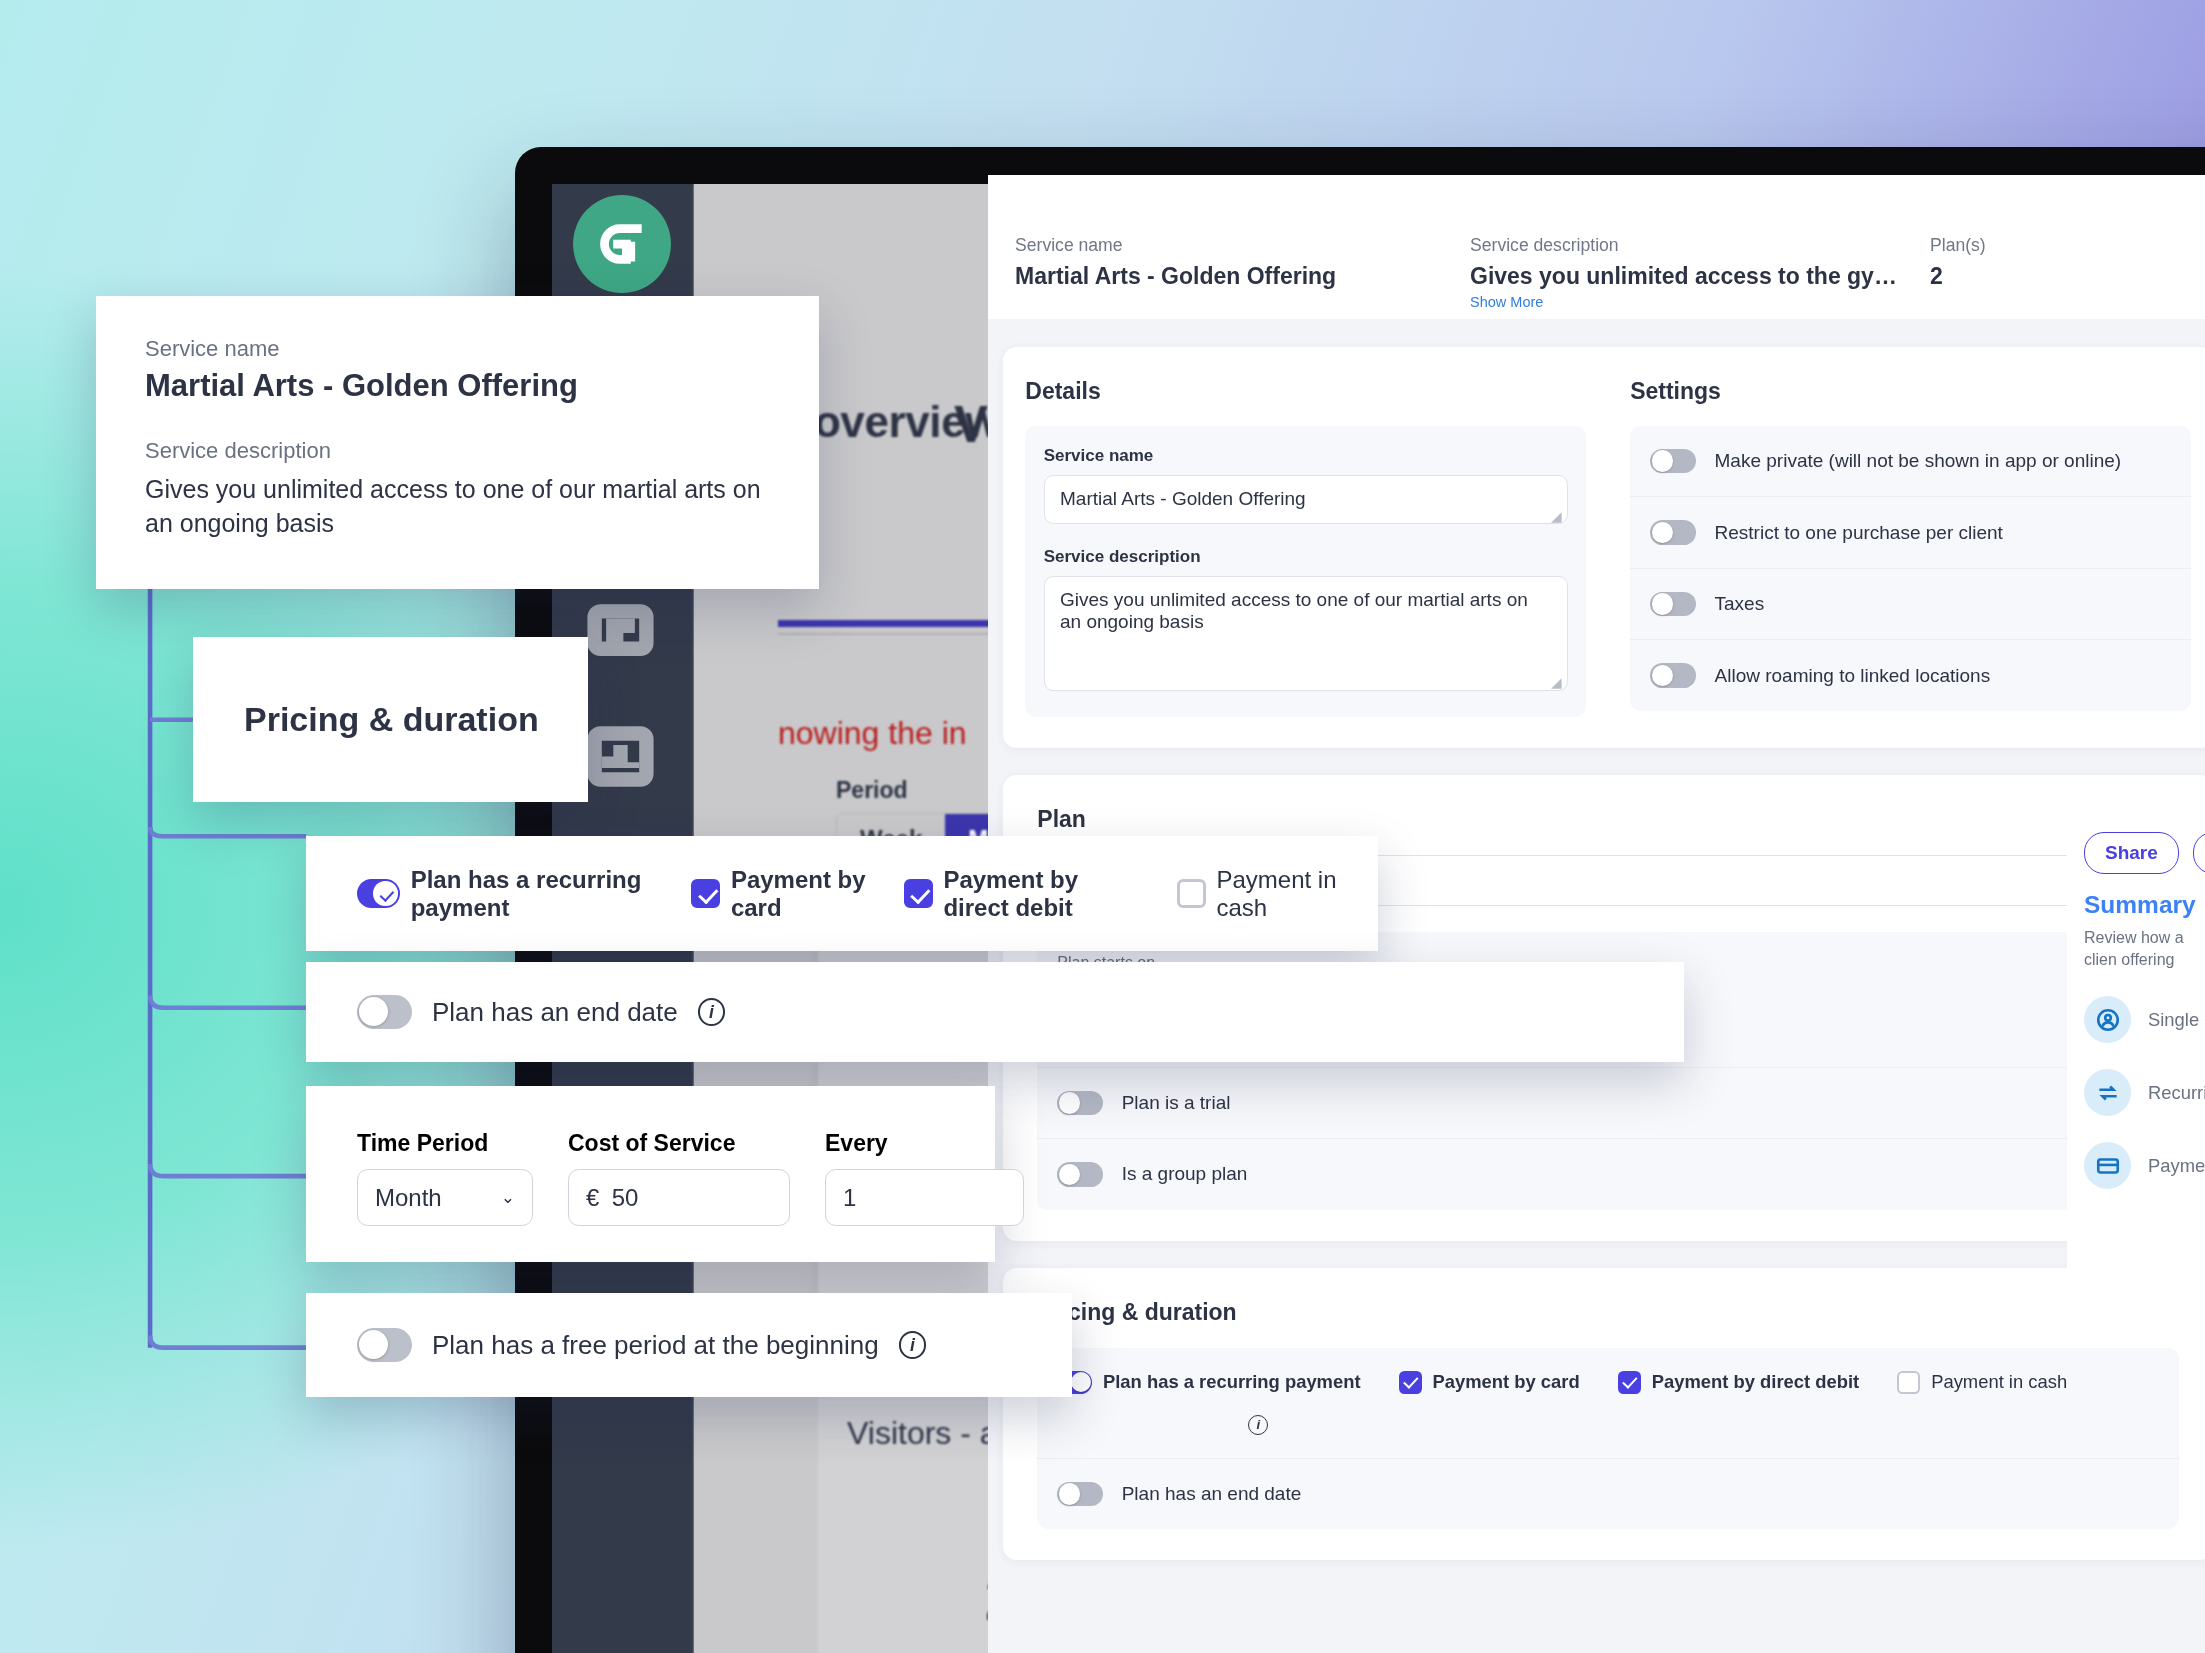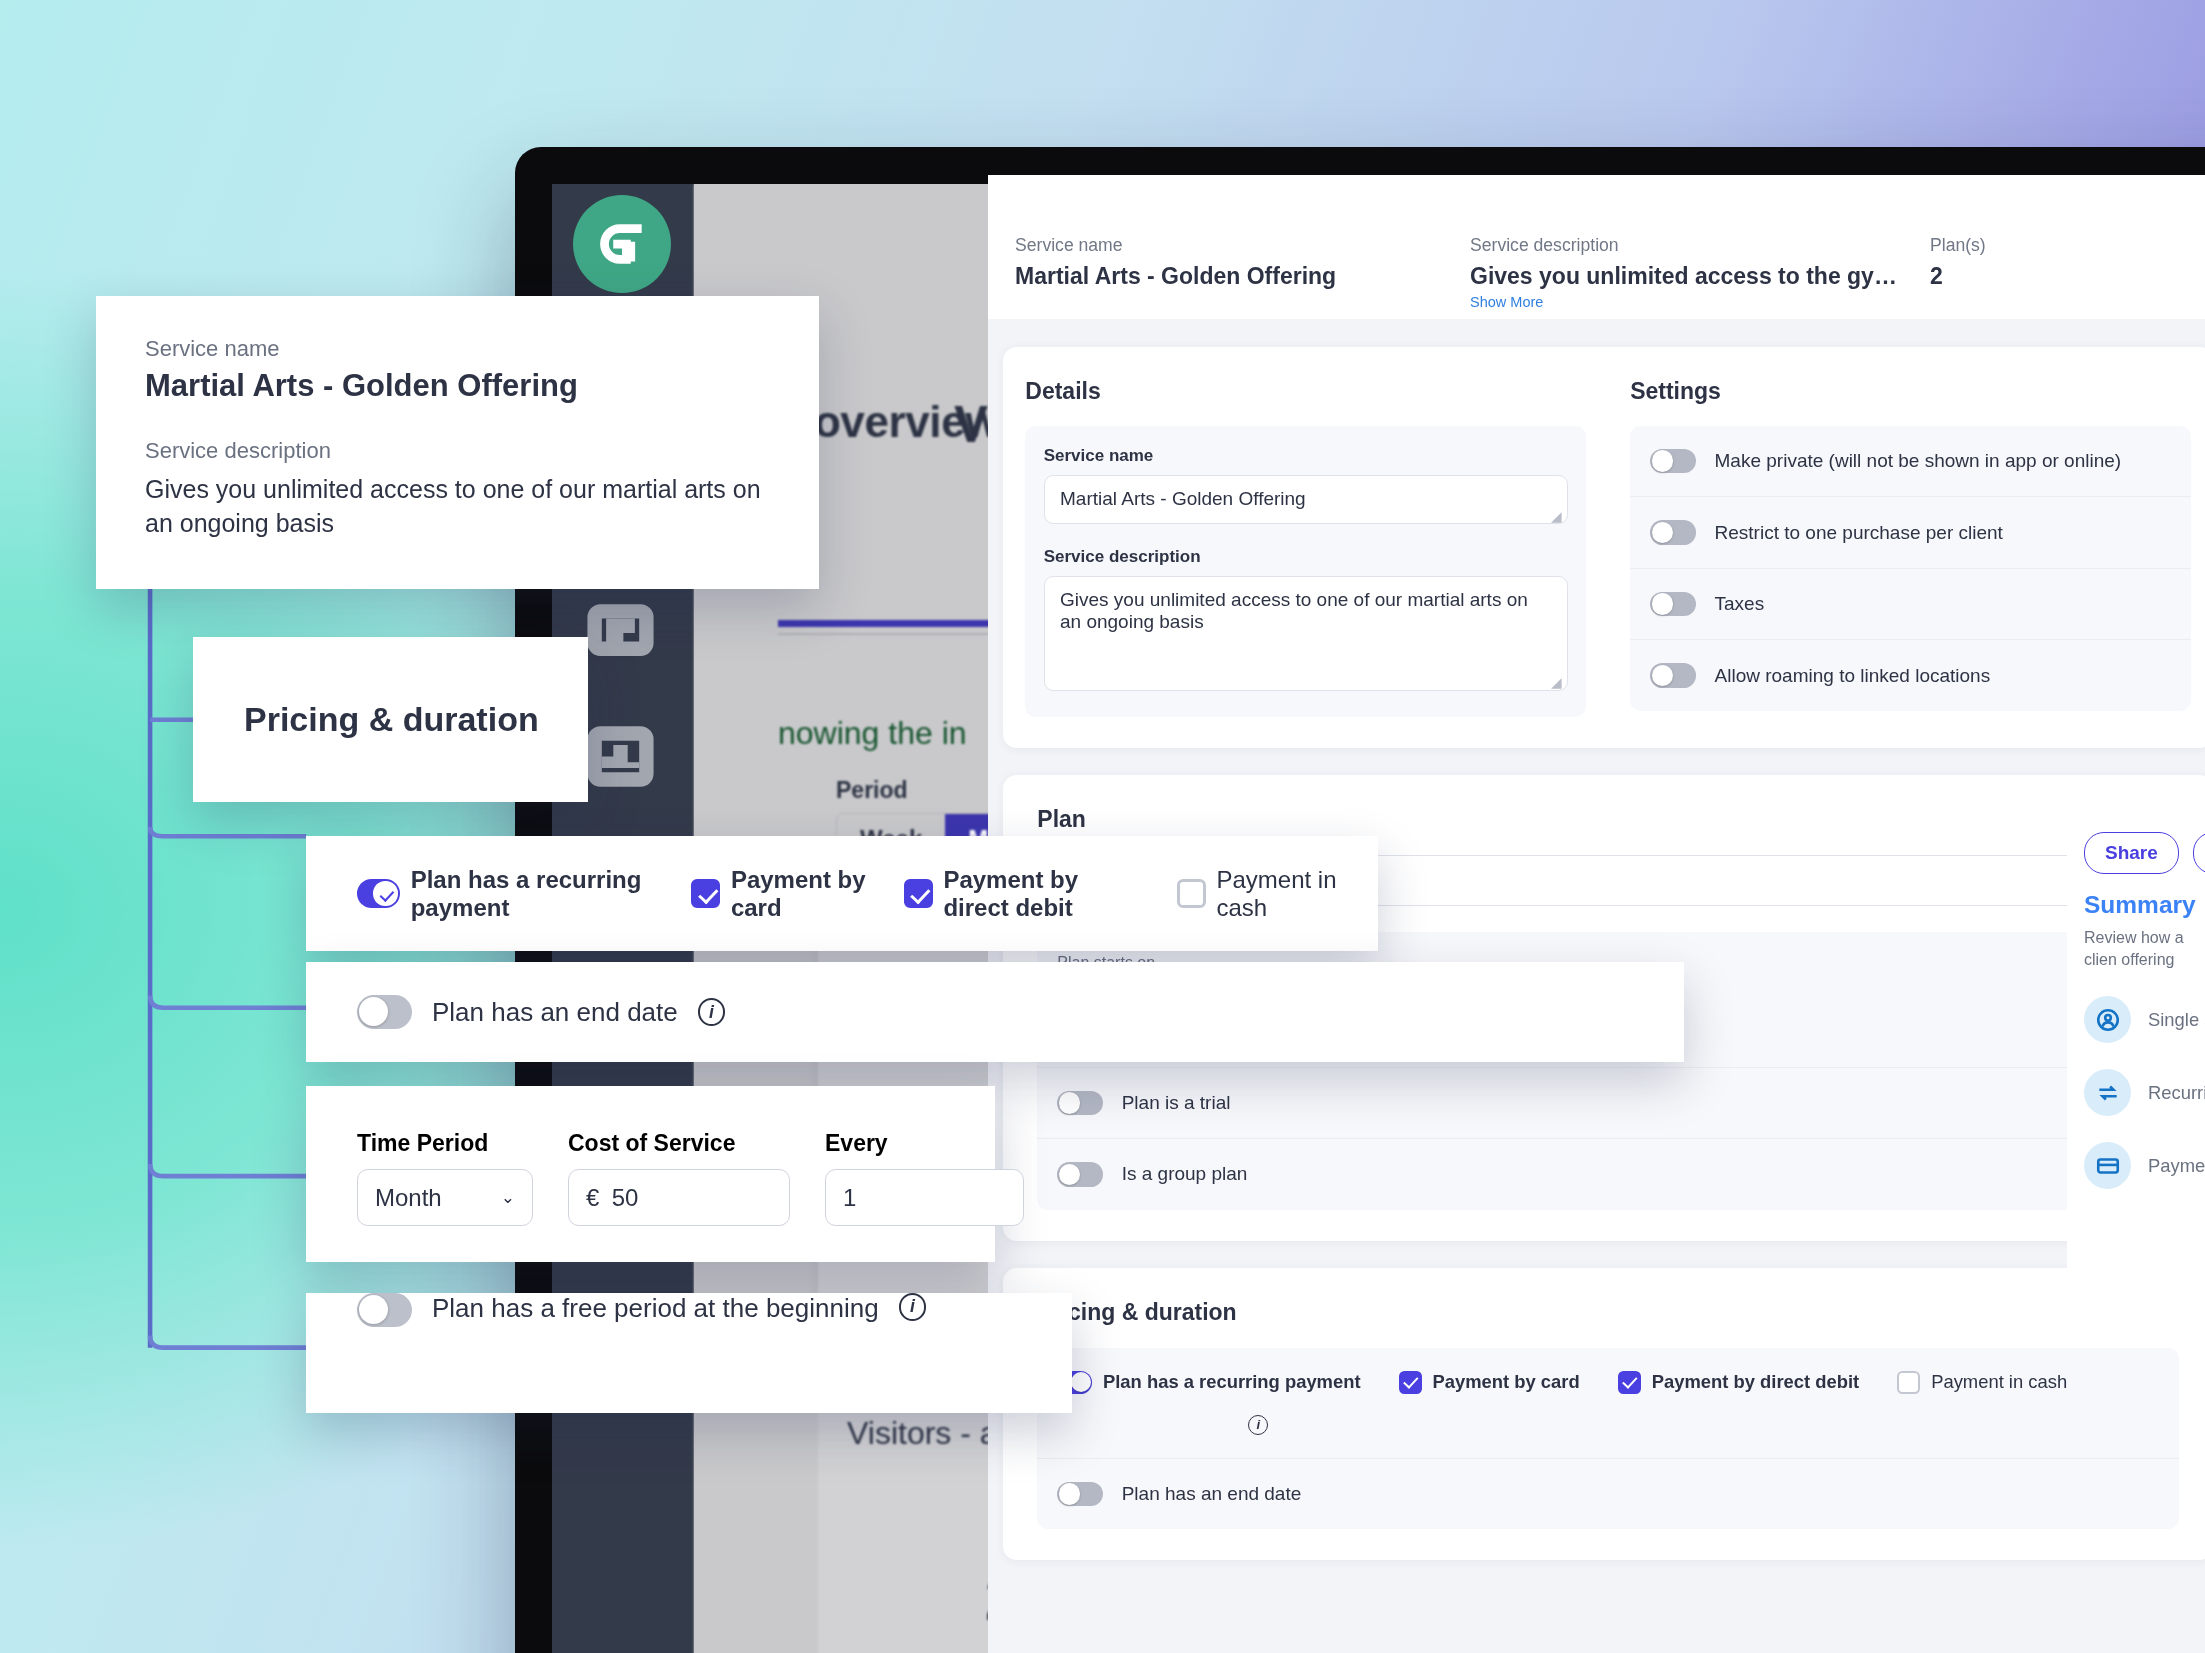--- a/index.html
+++ b/index.html
@@ -76,21 +76,21 @@
   #bg-underline {
     position: absolute; left: 84px; top: 436px; width: 590px; height: 6.9px;
     background: #3c35ad;
   }
   #bg-hairline {
     position: absolute; left: 84px; top: 449px; width: 590px; height: 1.5px;
     background: #b0b0b4;
   }
   #bg-sub {
     position: absolute; left: 84px; top: 531px;
-    font-size: 32px; color: #14532d; white-space: nowrap;
+    font-size: 32px; color: #b91c1c; white-space: nowrap;
   }
   #bg-period-label {
     position: absolute; left: 142px; top: 593px;
     font-size: 23px; font-weight: 700; color: #2d3344;
   }
   #bg-seg {
     position: absolute; left: 142px; top: 629px;
     display: flex; height: 51px; border-radius: 6.9px; overflow: hidden;
     border: 1.5px solid #b6b6ba;
   }
@@ -311,22 +311,22 @@
     content: ""; position: absolute; right: 9.2px; top: 9.2px;
     width: 6.1px; height: 10.7px; border: solid #4a3fe0;
     border-width: 0 2.3px 2.3px 0; transform: rotate(43deg); z-index: 2;
   }
 
   #f-enddate {
     left: 306px; top: 962px; width: 1378px; height: 100px;
     display: flex; align-items: center; gap: 20px; padding-left: 51px;
   }
   #f-free {
-    left: 306px; top: 1293px; width: 766px; height: 120px;
-    display: flex; gap: 20px; padding-left: 51px;
+    left: 306px; top: 1293px; width: 766px; height: 104px;
+    display: flex; align-items: center; gap: 20px; padding-left: 51px;
   }
   .big-switch {
     width: 55px; height: 34px; border-radius: 17px; background: #bcc0ca;
     position: relative; flex: none; cursor: pointer;
   }
   .big-switch .knob {
     position: absolute; left: 2.3px; top: 2.3px;
     width: 29px; height: 29px; border-radius: 50%; background: #fff;
     box-shadow: 0 0.8px 3.1px rgba(0,0,0,.25);
   }

